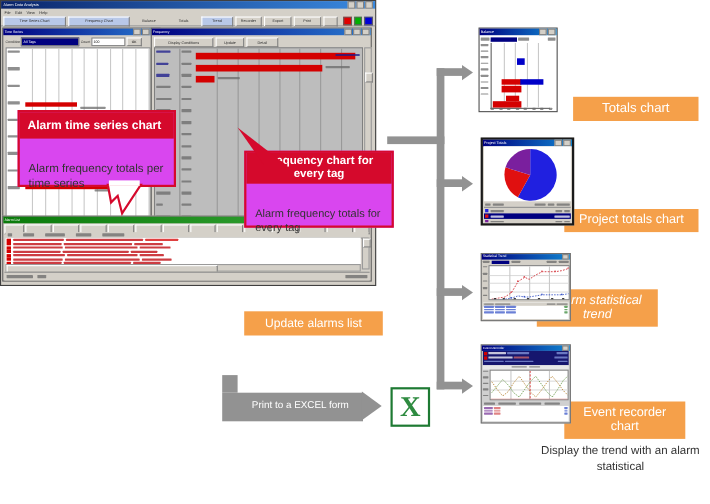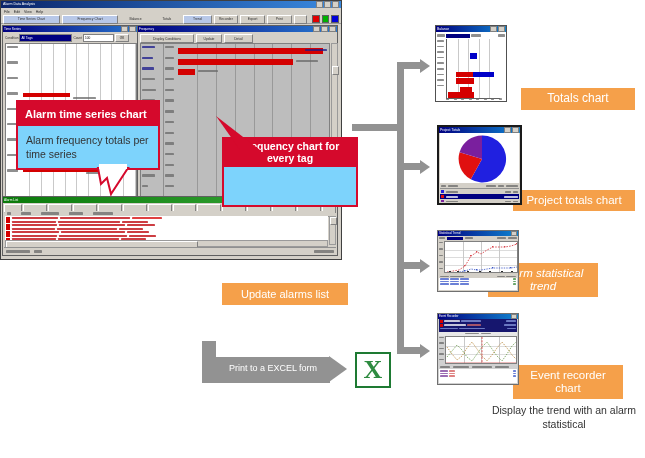--- a/index.html
+++ b/index.html
@@ -48,24 +48,24 @@
   .hgrid{position:absolute;left:0;right:0;height:0.5px;background:#dcdcdc;}
   .barR{position:absolute;background:#d40000;}
   .barB{position:absolute;background:#0000c8;}
 
   .scrollv{position:absolute;width:7px;background:#d4d0c8;border:1px solid #9a9a9a;box-sizing:border-box;}
   .scrollh{position:absolute;height:7px;background:#d4d0c8;border:1px solid #9a9a9a;box-sizing:border-box;}
   .sthumb{position:absolute;background:#d4d0c8;border-top:1px solid #fff;border-left:1px solid #fff;
           border-right:1px solid #808080;border-bottom:1px solid #808080;}
 
   
-  .callout{position:absolute;background:#7dd3fc;border:2px solid #d5092c;box-sizing:border-box;}
+  .callout{position:absolute;background:#d946ef;border:2px solid #d5092c;box-sizing:border-box;}
   .callout .hd{background:#d5092c;color:#fff;font-weight:bold;display:flex;align-items:center;
                padding:2px 7px;box-sizing:border-box;}
-  .callout .bd{color:#333;padding:8px 8px;box-sizing:border-box;line-height:1.32;}
+  .callout .bd{color:#333;padding:21px 8px;box-sizing:border-box;line-height:1.32;}
 
   
   .tag{position:absolute;background:#f5a04a;color:#fff;display:flex;align-items:center;
        justify-content:center;text-align:center;line-height:1.15;box-sizing:border-box;}
 
   
   .gray{position:absolute;background:#929292;}
   .arrowhead{position:absolute;width:0;height:0;border-top:7px solid transparent;
              border-bottom:7px solid transparent;border-left:10px solid #929292;}
 
@@ -421,20 +421,21 @@
   <div class="bd" style="font-size:10.5px;">Alarm frequency totals per time series</div>
 </div>
 <svg class="abs" style="left:98px;top:166px;width:34px;height:30px;overflow:visible;">
   <polygon points="0,2 30,2 13,28 9,12 3,18" fill="#ffffff" stroke="#d5092c" stroke-width="2"></polygon>
   <rect x="1" y="-2" width="28" height="5" fill="#ffffff"></rect>
 </svg>
 
 <div class="callout" style="left:222px;top:137px;width:136px;height:70px;">
   <div class="hd" style="font-size:10.5px;height:28px;text-align:center;
        justify-content:center;line-height:1.12;">Frequency chart for every tag</div>
+  <div class="bd" style="font-size:10px;">Alarm frequency totals for every tag</div>
 </div>
 <svg class="abs" style="left:216px;top:116px;width:48px;height:40px;overflow:visible;">
   <polygon points="0,0 44,34 24,34" fill="#d5092c"></polygon>
 </svg>
 
 <div class="tag" style="left:222px;top:283px;width:126px;height:22px;font-size:11px;">Update alarms list</div>
 
 <div class="tag" style="left:521px;top:88px;width:114px;height:22px;font-size:12px;">Totals chart</div>
 
 <div class="tag" style="left:513px;top:190px;width:122px;height:21px;font-size:11.5px;">Project totals chart</div>

